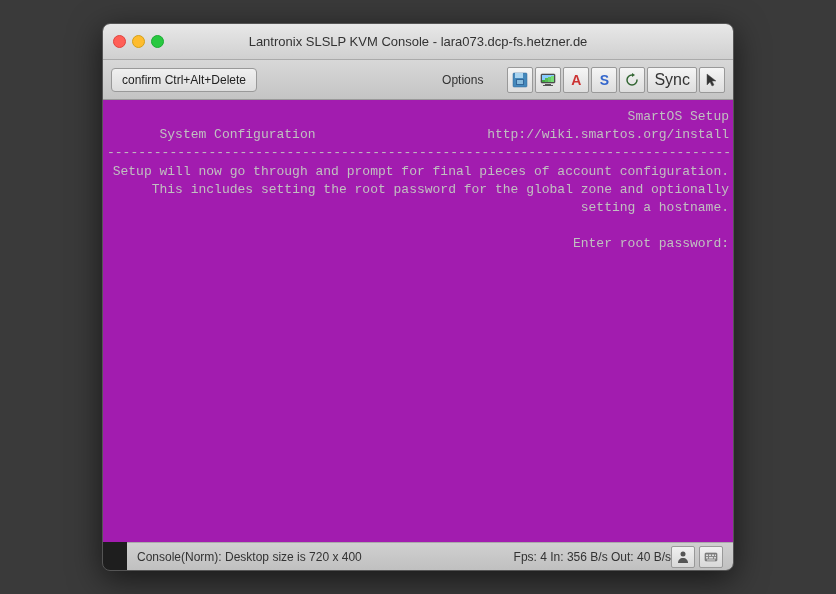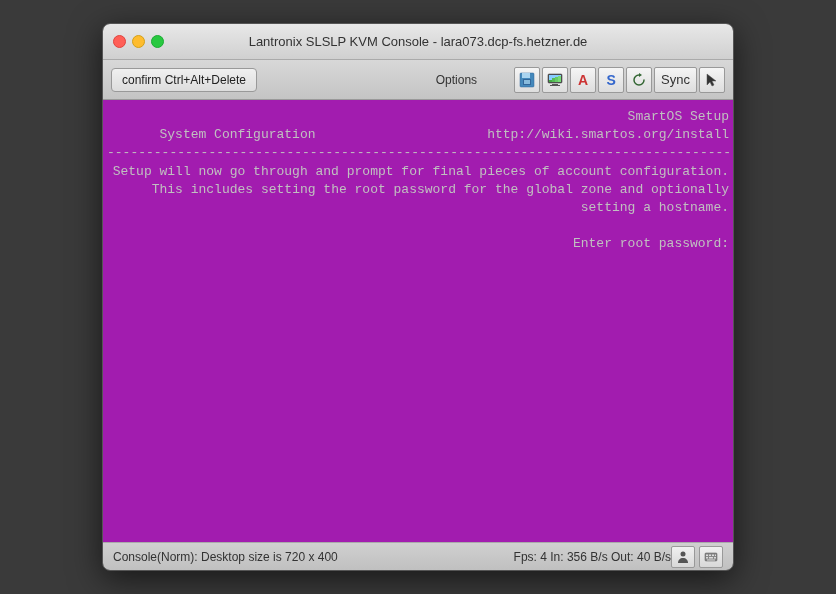--- a/index.html
+++ b/index.html
@@ -64,21 +64,21 @@
       white-space: nowrap;
     }
 
     
     .toolbar {
       background: linear-gradient(to bottom, #d8d8d8, #c4c4c4);
       height: 40px;
       display: flex;
       align-items: center;
       padding: 0 8px;
-      gap: 21px;
+      gap: 8px;
       flex-shrink: 0;
       border-bottom: 1px solid #999;
     }
 
     .confirm-btn {
       background: linear-gradient(to bottom, #f0f0f0, #ddd);
       border: 1px solid #999;
       border-radius: 4px;
       padding: 4px 10px;
       font-size: 12px;
@@ -113,21 +113,21 @@
       cursor: pointer;
       font-size: 13px;
       color: #333;
     }
 
     .sync-btn {
       background: linear-gradient(to bottom, #f5f5f5, #ddd);
       border: 1px solid #999;
       border-radius: 2px;
       padding: 2px 6px;
-      font-size: 13px;
+      font-size: 16px;
       color: #333;
       cursor: pointer;
       height: 26px;
       display: flex;
       align-items: center;
     }
 
     
     .terminal {
       flex: 1;
@@ -151,20 +151,21 @@
       background: linear-gradient(to bottom, #d0d0d0, #c0c0c0);
       height: 28px;
       display: flex;
       align-items: center;
       padding: 8px 10px;
       flex-shrink: 0;
       border-top: 1px solid #aaa;
       font-size: 12px;
       color: #333;
       gap: 0;
+      margin-left: 24px;
     }
 
     .status-left {
       flex: 1;
     }
 
     .status-right {
       flex: 1;
       text-align: right;
     }

